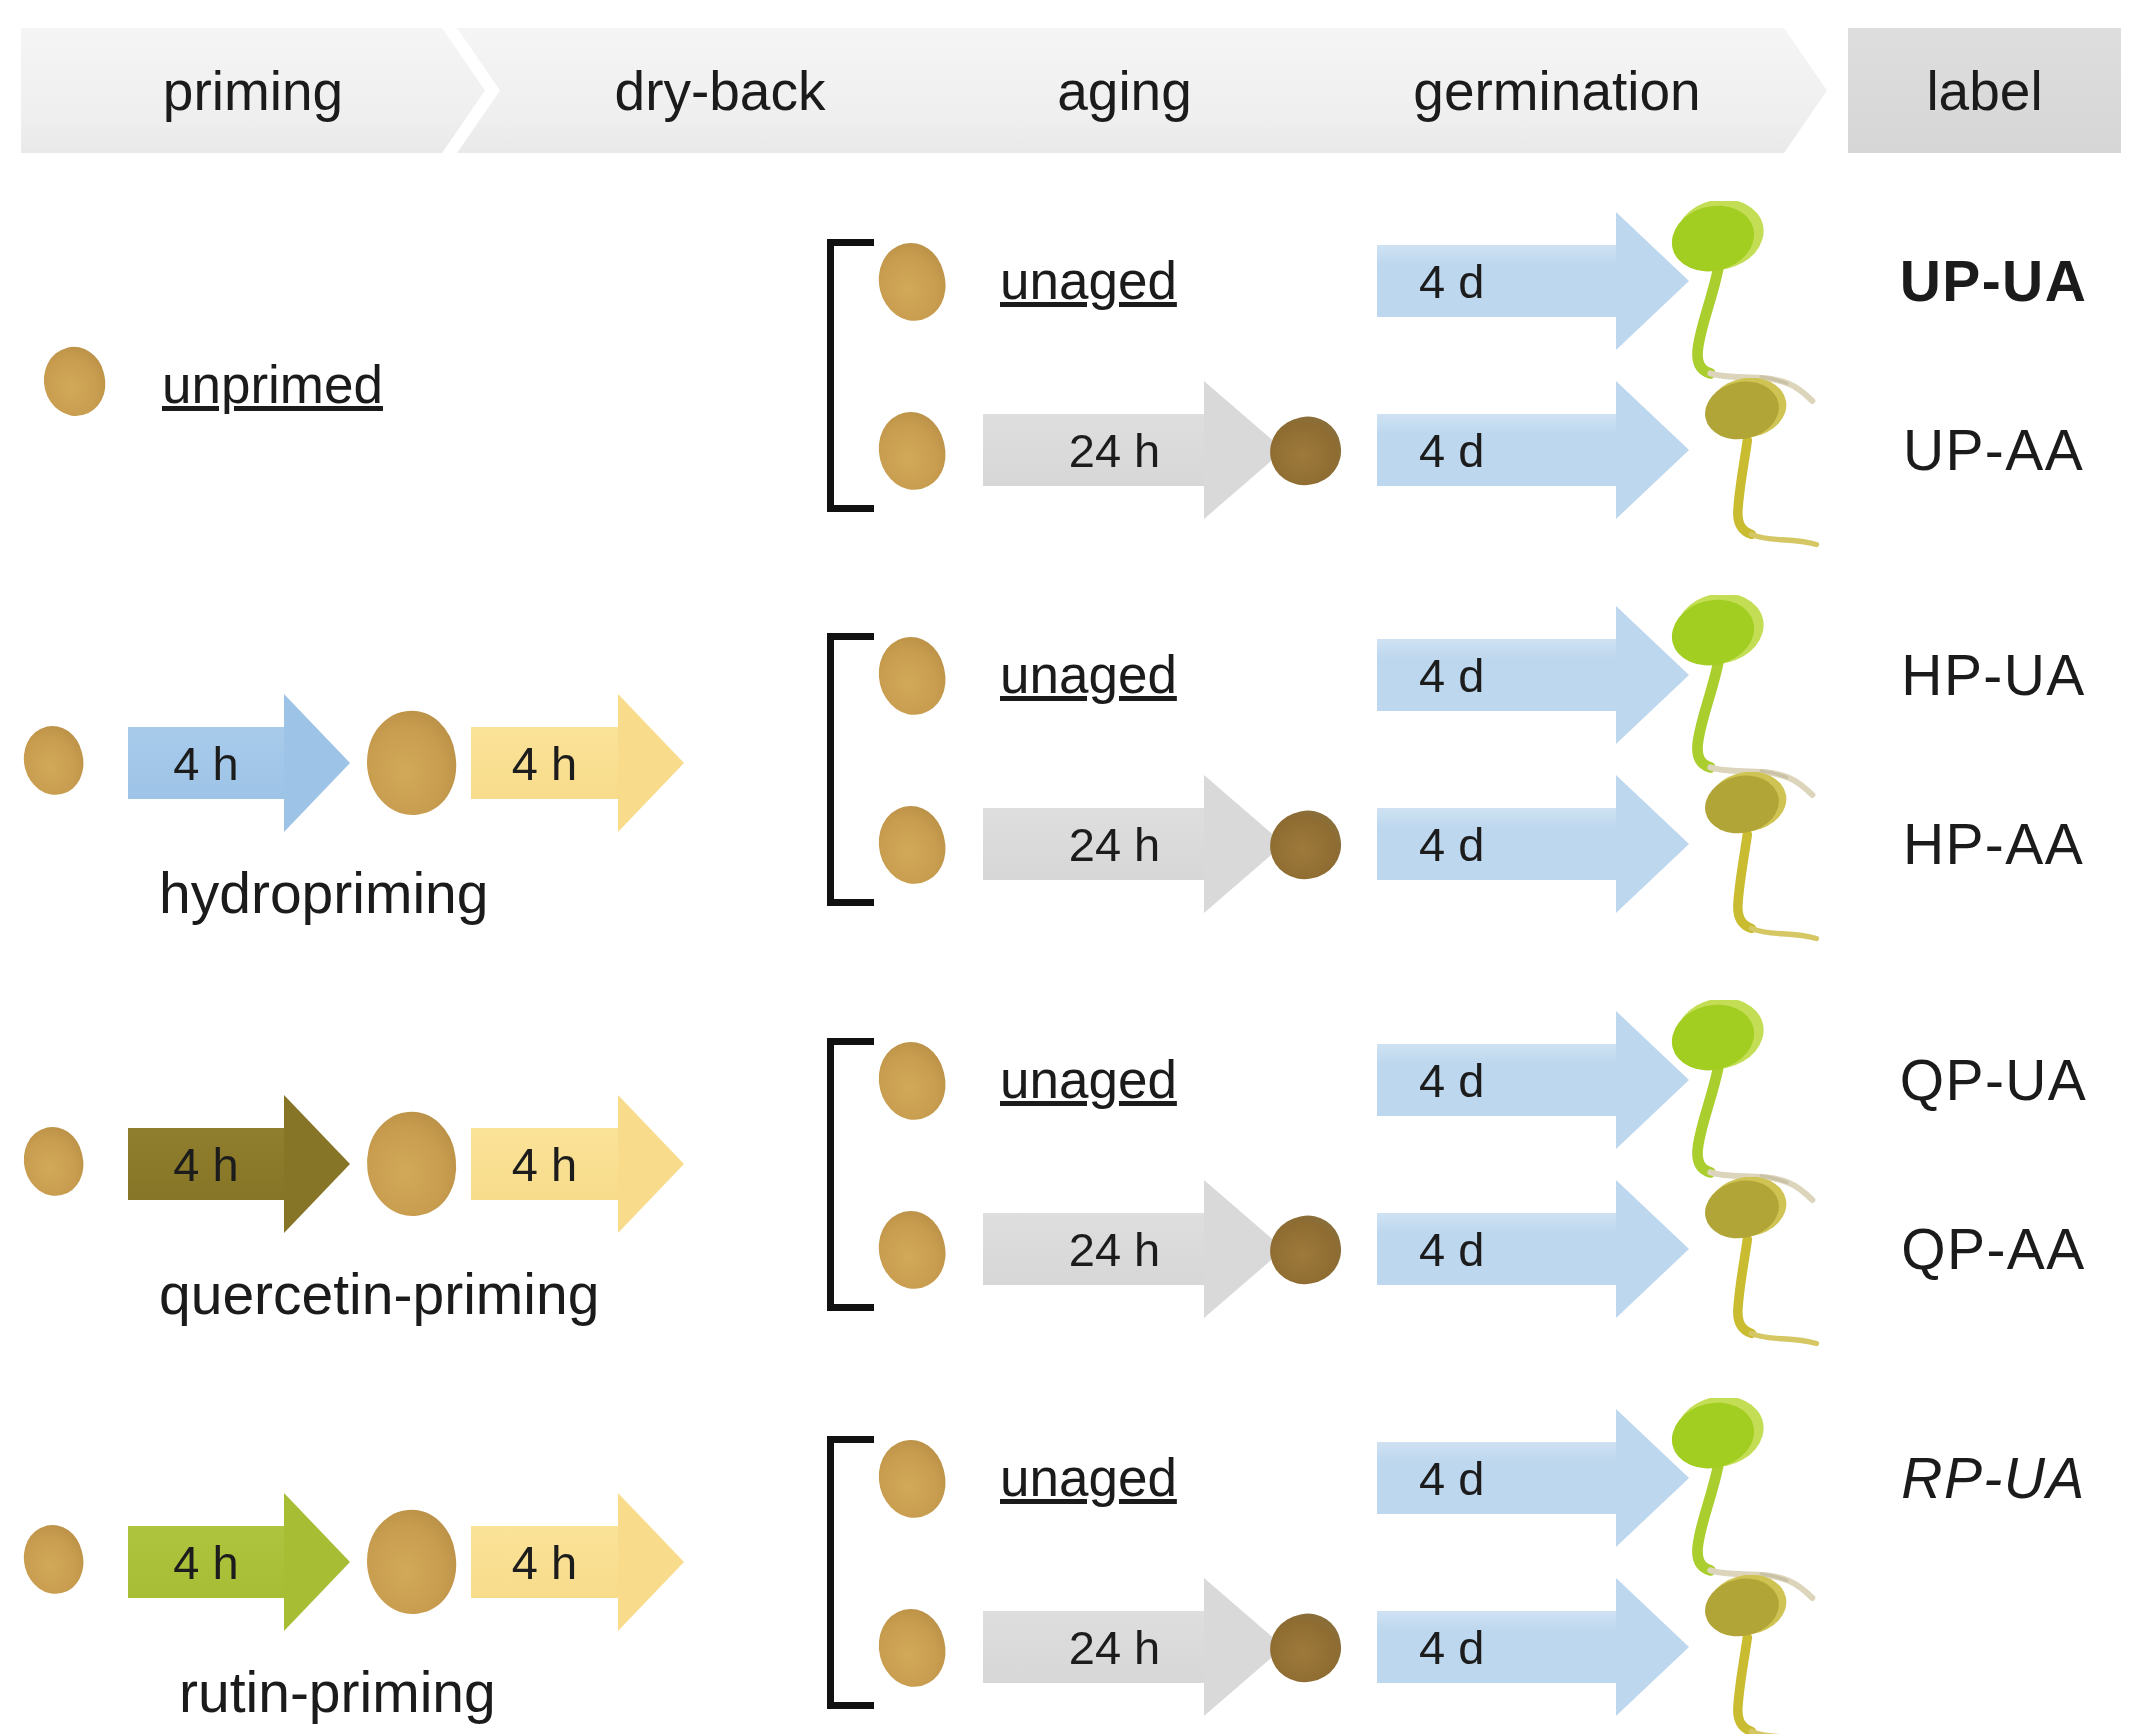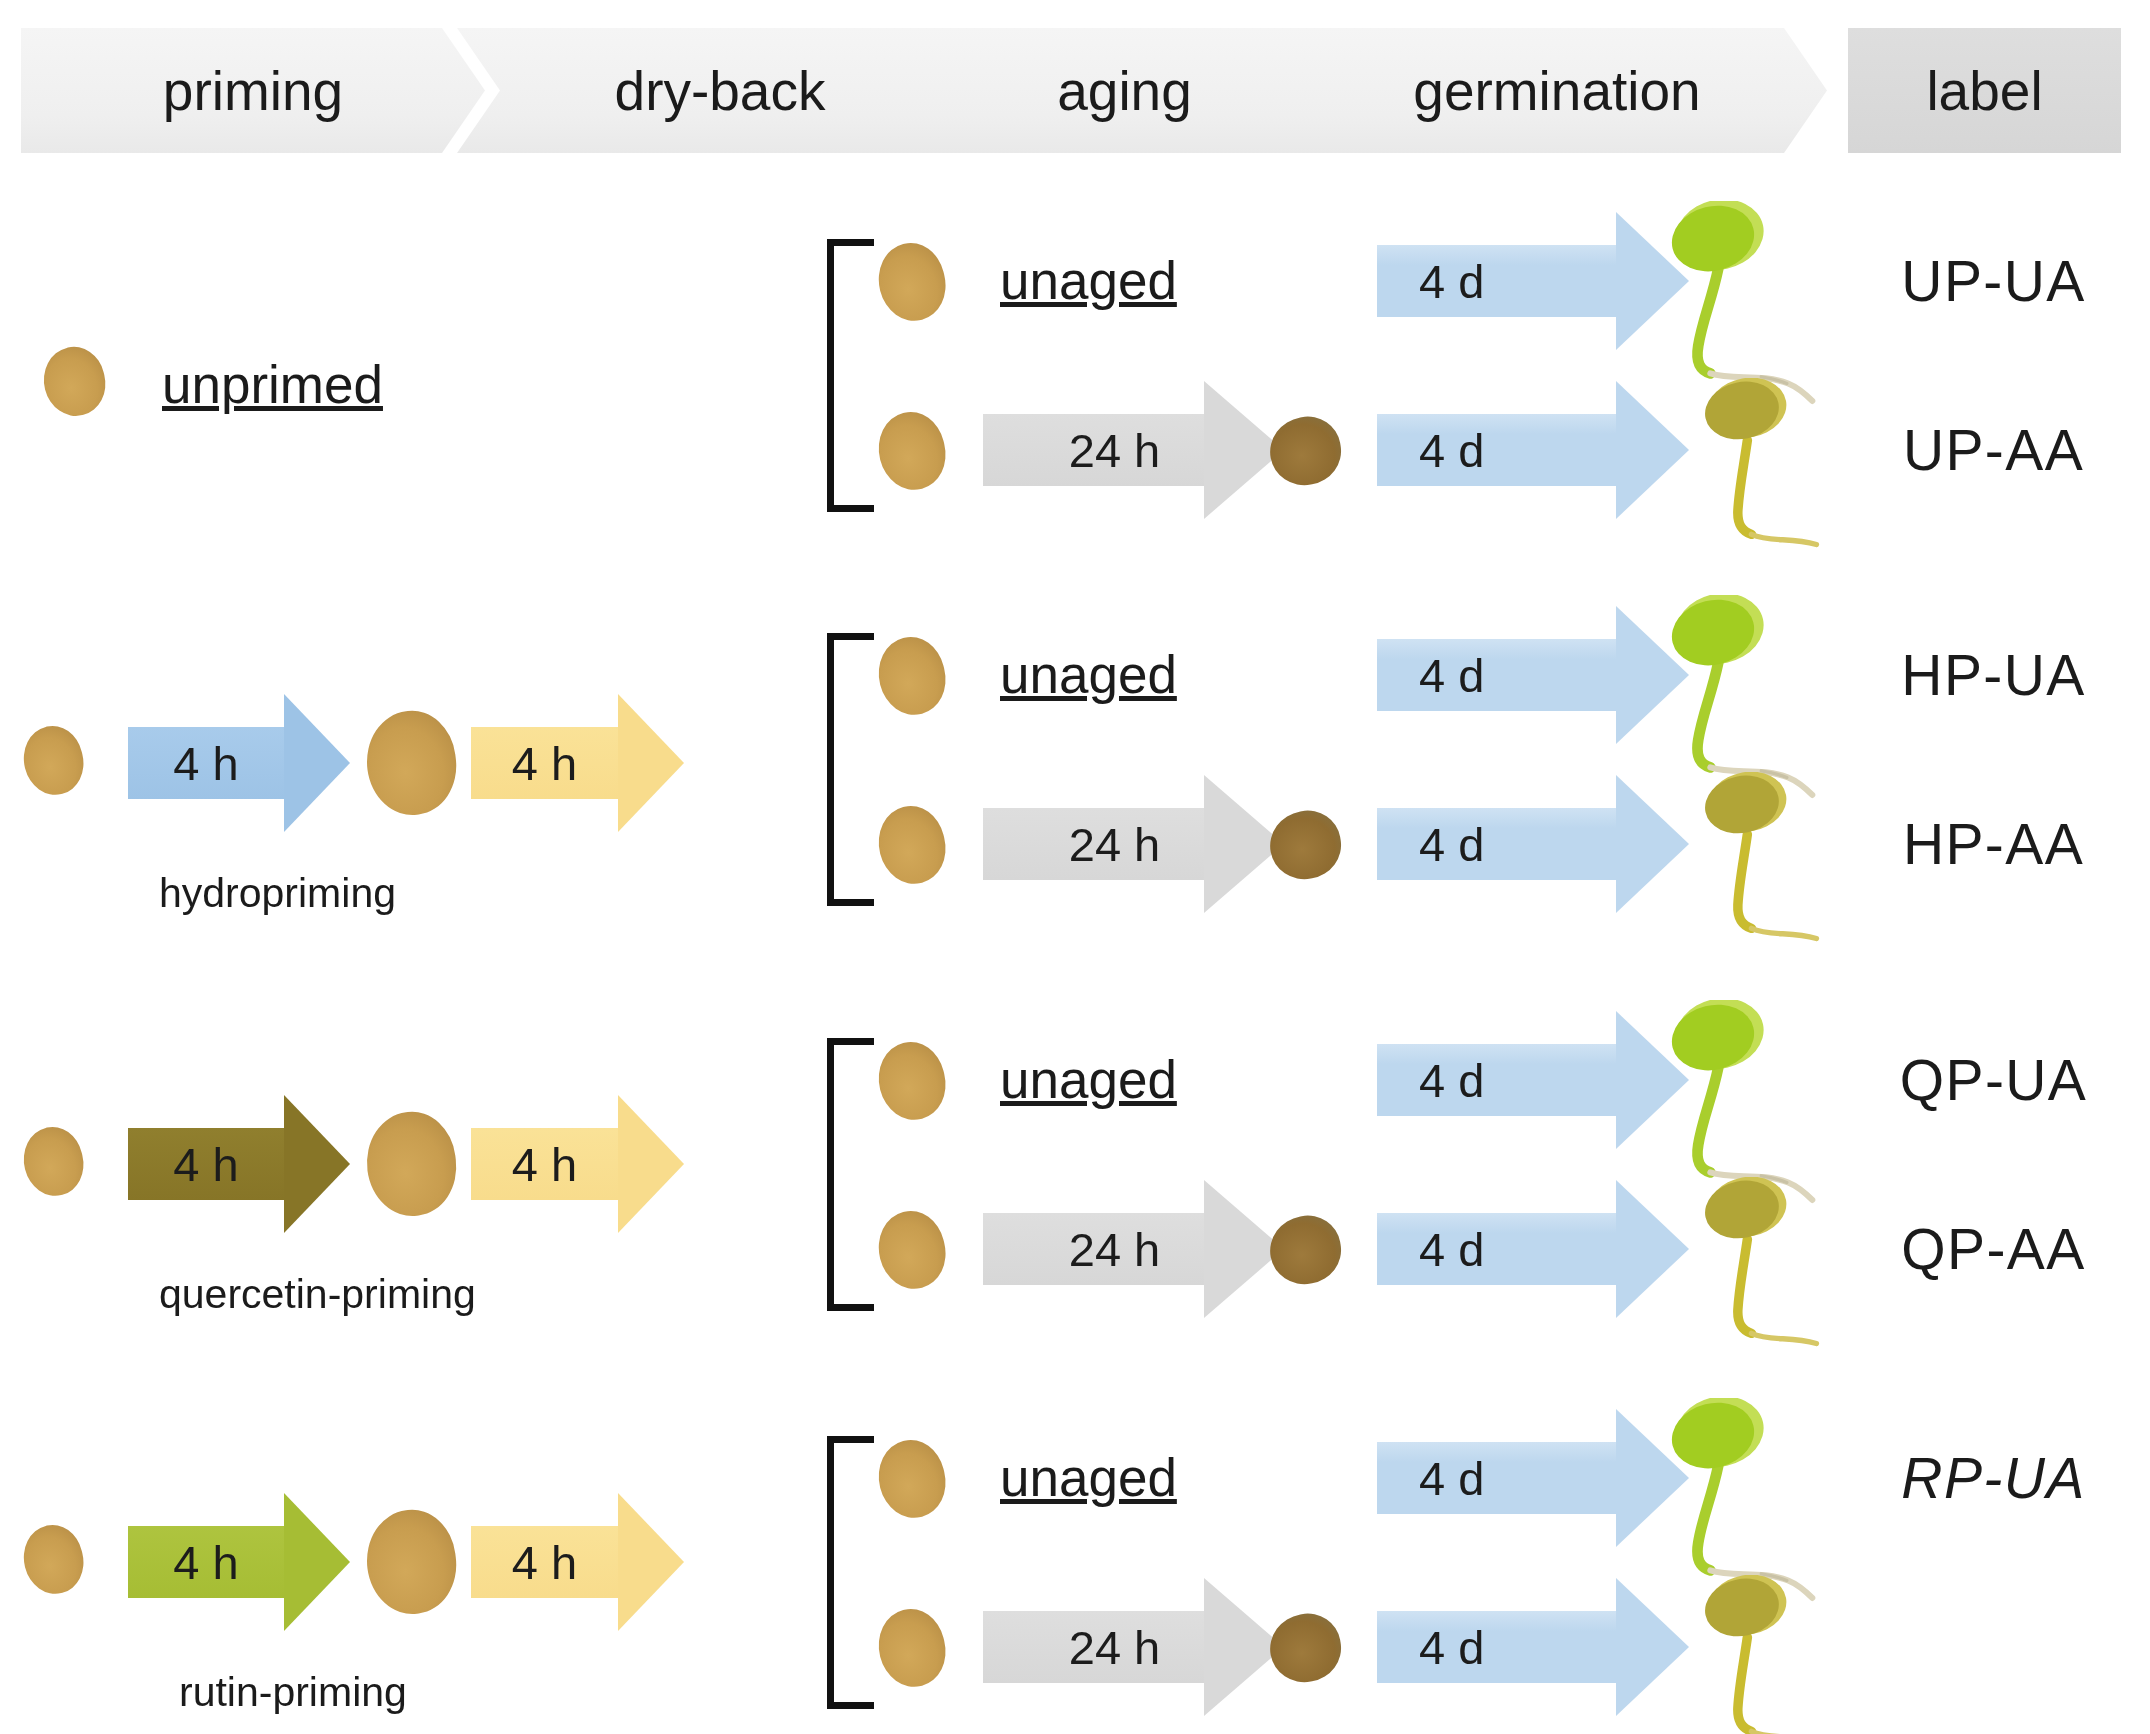--- a/index.html
+++ b/index.html
@@ -53,21 +53,21 @@
     background:radial-gradient(ellipse at 44% 56%, #9e7a3c 0%, #8f6c31 58%, #86703f 82%, #8d8066 100%);
     transform:rotate(-10deg);
   }
   
   .bracket{
     position:absolute;width:40px;
     border-left:7px solid #111;border-top:7px solid #111;border-bottom:7px solid #111;
   }
   
   .rowtext{position:absolute;font-size:53px;line-height:66px;white-space:nowrap;text-decoration:underline;}
-  .caption{position:absolute;font-size:41px;line-height:66px;white-space:nowrap;}
+  .caption{position:absolute;font-size:57px;line-height:66px;white-space:nowrap;}
   .treat-label{position:absolute;width:263px;text-align:center;font-size:57px;line-height:66px;letter-spacing:1.4px;white-space:nowrap;}
   .seedling{position:absolute;}
   .grp,.prow,.r1{position:absolute;}
 </style>
 </head>
 <body>
 
 <svg width="0" height="0" style="position:absolute" aria-hidden="true">
   <defs>
     <g id="seedling-healthy">
@@ -171,21 +171,21 @@
     <div class="rowtext" style="left:204px;top:78px;">unaged</div>
     <div class="barrow" style="left:581px;top:42px;">
       <div class="ab c-germ pad-germ" style="width:197px;">
           <span>4 d</span>
         </div>
       <div class="ah c-germ"></div>
     </div>
     <svg class="seedling" style="left:862px;top:31px;" width="163" height="208" viewBox="0 0 235 310">
         <use href="#seedling-healthy"></use>
       </svg>
-    <div class="treat-label" style="left:1066px;top:78px;">UP-UA</div>
+    <div class="treat-label" style="left:1066px;top:78px;font-weight:bold;">UP-UA</div>
 
     <div class="seed" style="left:83px;top:242px;width:66px;height:78px;"></div>
     <div class="barrow" style="left:187px;top:211px;">
       <div class="ab c-aging" style="width:179px;">
           <span>24 h</span>
         </div>
       <div class="ah c-aging"></div>
     </div>
     <div class="seed dark" style="left:474px;top:247px;width:71px;height:68px;"></div>
     <div class="barrow" style="left:581px;top:211px;">

